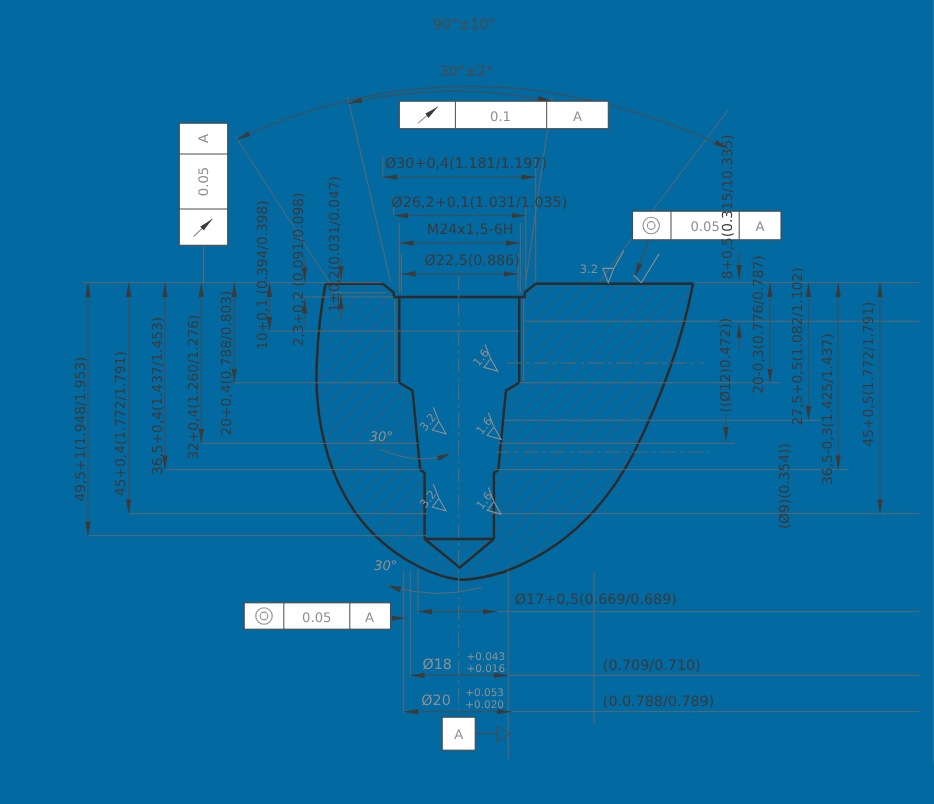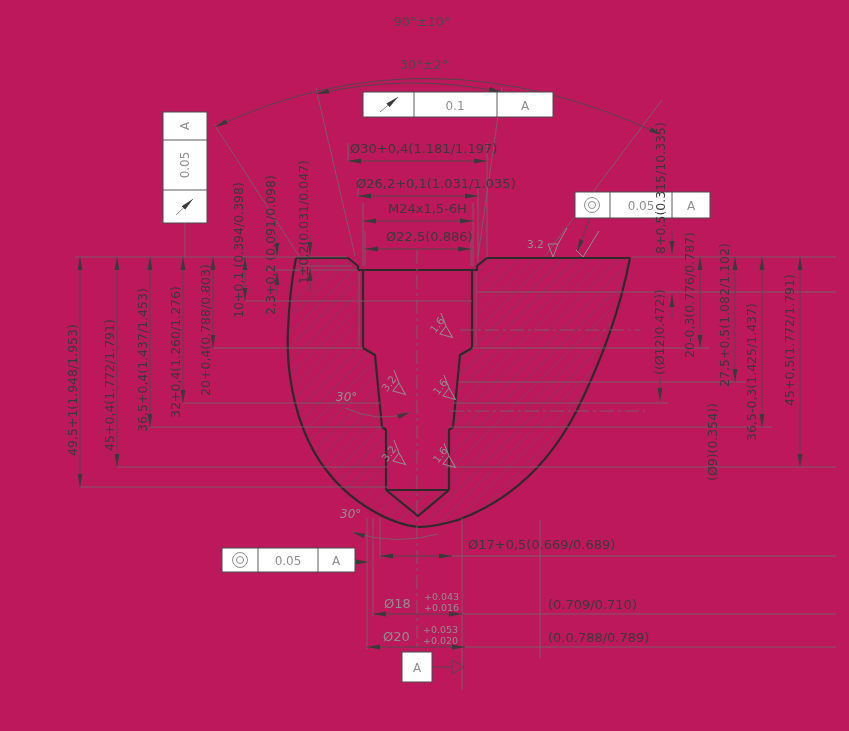--- a/index.html
+++ b/index.html
@@ -1,16 +1,16 @@
 <!DOCTYPE html>
 <html><head>
 <meta charset="utf-8">
 <style>
   html,body{margin:0;padding:0;background:#ffffff;}
-  .stage{position:relative;width:849px;height:731px;background:#be185d;overflow:hidden;
+  .stage{position:relative;width:849px;height:731px;background:#0369a1;overflow:hidden;
          font-family:"DejaVu Sans", sans-serif;}
   svg{position:absolute;left:0;top:0;}
   text{font-family:"DejaVu Sans", sans-serif;fill:#3a3a3a;}
   .dim{font-size:12.5px;}
   .dimtop{font-size:13px;}
   .gray{fill:#8f8f8f;}
   .small{font-size:9.5px;}
   .rough{font-size:10.5px;fill:#8f8f8f;}
   .ang{font-size:13px;fill:#4a4a4a;}
   .deg{font-size:12px;font-style:italic;fill:#909090;}

